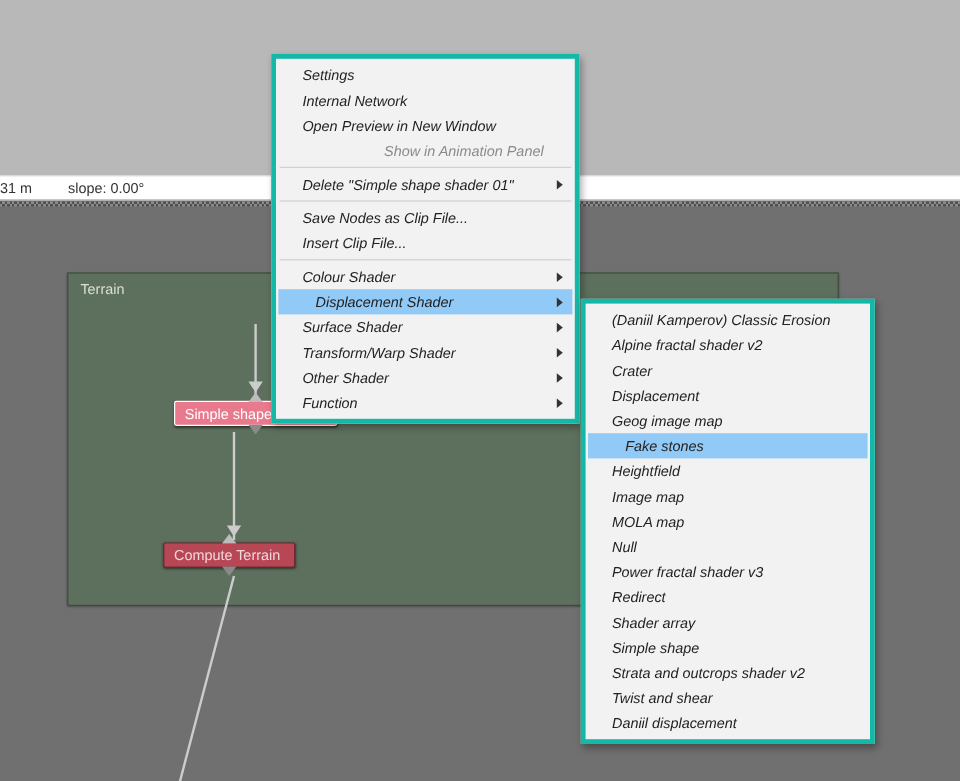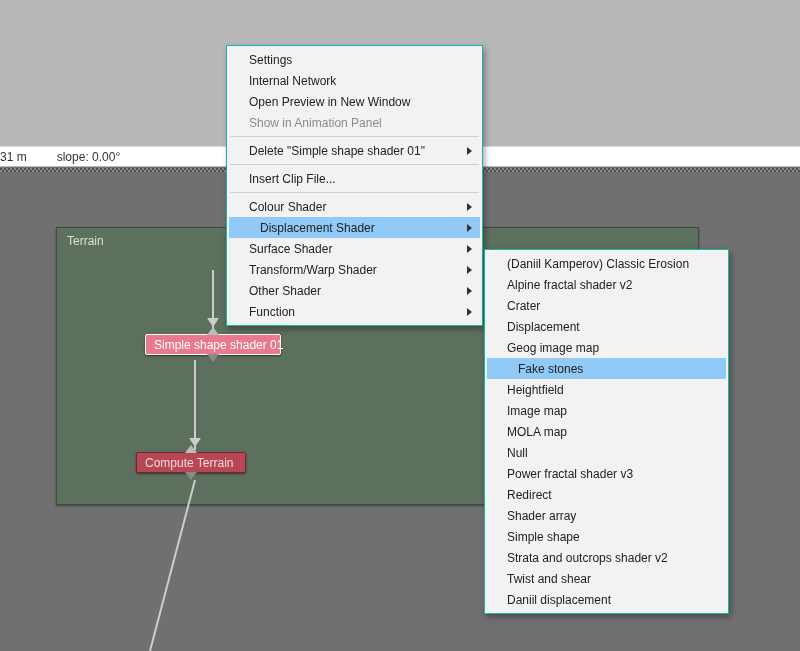--- a/index.html
+++ b/index.html
@@ -83,35 +83,36 @@
   .port-top { top: -8px; border-bottom: 8px solid #bcbcbc; }
   .port-bottom { bottom: -8px; border-top: 8px solid #8a8a8a; }
   svg.wires {
     position: absolute;
     left: 0; top: 0; width: 800px; height: 651px;
     pointer-events: none;
   }
   .context-menu {
     position: absolute;
     background: #f2f2f2;
-    border: 1px solid #14b8a6;
+    border: 4px solid #14b8a6;
     box-shadow: 2px 3px 6px rgba(0,0,0,0.35);
     padding: 3px 2px;
     min-width: 243px;
+    font-style: italic;
   }
   .menu-item {
     height: 21px;
     display: flex;
     align-items: center;
     padding: 0 24px 0 20px;
     position: relative;
     color: #222;
     white-space: nowrap;
   }
-  .menu-item.disabled { color: #8a8a8a; }
+  .menu-item.disabled { color: #8a8a8a; justify-content: flex-end; }
   .menu-item.highlight { background: #91c9f7; padding-left: 31px; }
   .menu-item .arrow {
     position: absolute; right: 8px; top: 50%;
     transform: translateY(-50%);
     width: 0; height: 0;
     border-top: 4px solid transparent;
     border-bottom: 4px solid transparent;
     border-left: 5px solid #333;
   }
   .menu-sep {
@@ -174,20 +175,23 @@
   <div class="menu-item disabled">
       <span>Show in Animation Panel</span>
     </div>
   <div class="menu-sep"></div>
   <div class="menu-item">
       <span>Delete "Simple shape shader 01"</span>
       <div class="arrow"></div>
     </div>
   <div class="menu-sep"></div>
   <div class="menu-item">
+      <span>Save Nodes as Clip File...</span>
+    </div>
+  <div class="menu-item">
       <span>Insert Clip File...</span>
     </div>
   <div class="menu-sep"></div>
   <div class="menu-item">
       <span>Colour Shader</span>
       <div class="arrow"></div>
     </div>
   <div class="menu-item highlight">
       <span>Displacement Shader</span>
       <div class="arrow"></div>

